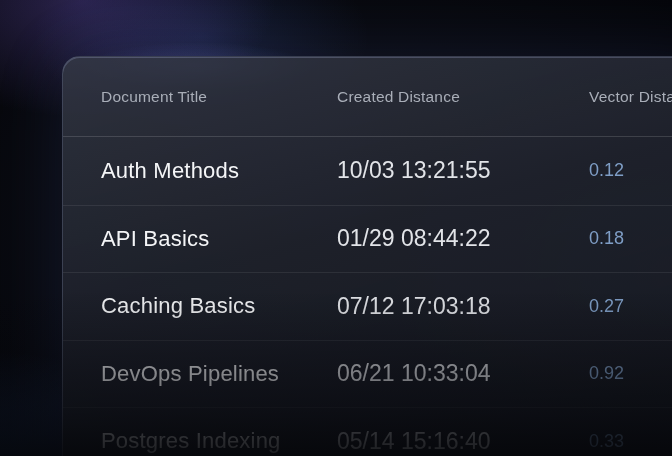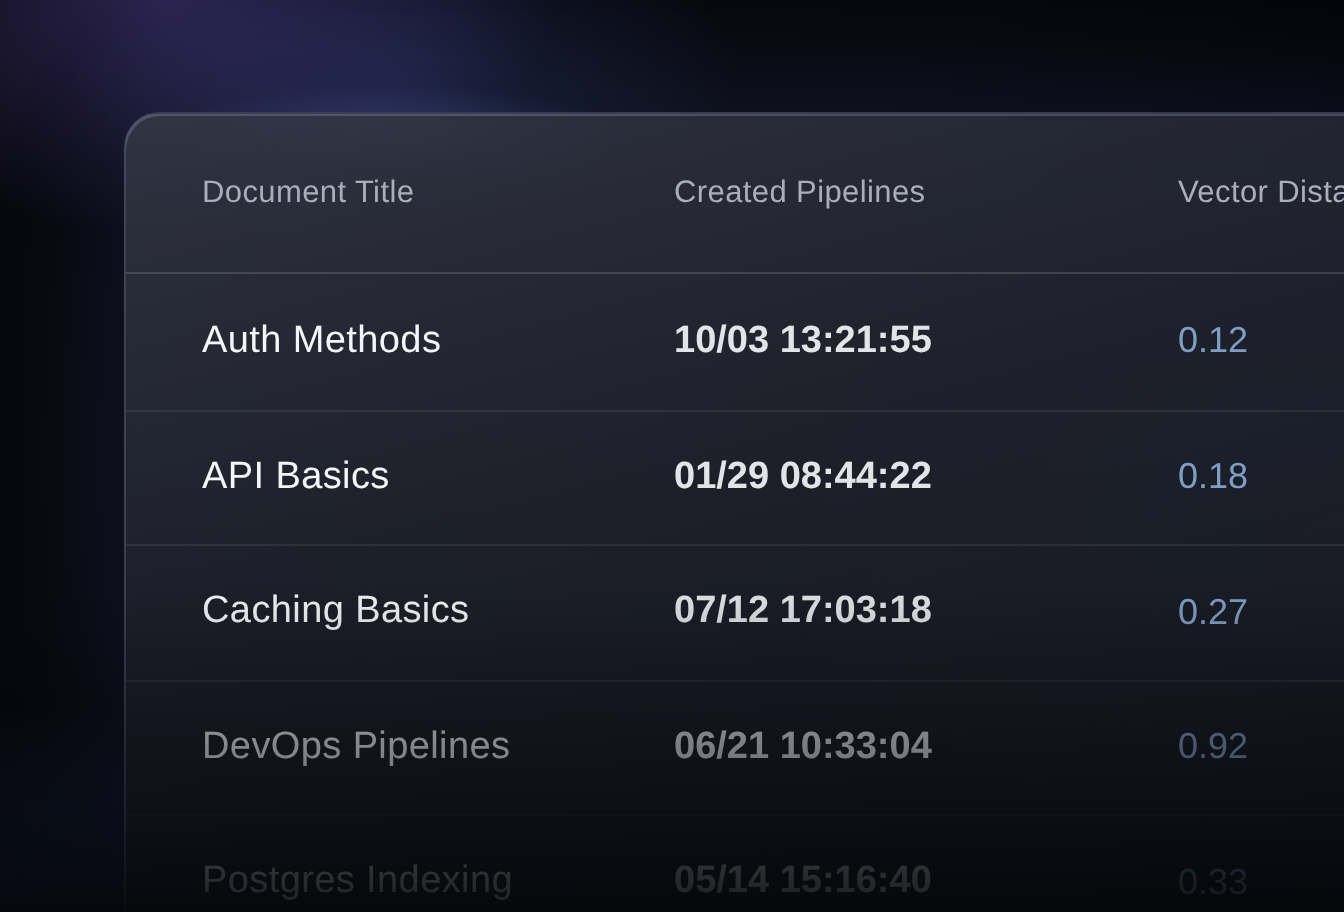--- a/index.html
+++ b/index.html
@@ -58,29 +58,29 @@
   }
   .data-row {
     height: 67.5px;
     cursor: default;
   }
   .data-row + .data-row {
     border-top: 1px solid rgba(255, 255, 255, 0.08);
   }
   .cell-title {
     color: #f4f5f7;
-    font-size: 19px;
+    font-size: 22px;
     font-weight: 500;
     letter-spacing: 0.2px;
     white-space: nowrap;
   }
   .cell-timestamp {
     color: #e2e4e8;
-    font-size: 19px;
-    font-weight: 700;
+    font-size: 23px;
+    font-weight: 400;
     white-space: nowrap;
   }
   .cell-distance {
     color: #7f9ec6;
     font-size: 18px;
     font-weight: 400;
     white-space: nowrap;
   }
   .row-4 { opacity: 0.88; }
   .row-5 { opacity: 0.62; }
@@ -106,21 +106,21 @@
 </head>
 <body>
 
 <div class="viewport">
   <div class="top-glow"></div>
 
   <div class="card">
 
     <div class="grid-row header-row">
       <div class="header-cell">Document Title</div>
-      <div class="header-cell">Created Pipelines</div>
+      <div class="header-cell">Created Distance</div>
       <div class="header-cell">Vector Distance</div>
     </div>
 
     <div class="grid-row data-row row-1">
       <div class="cell-title">Auth Methods</div>
       <div class="cell-timestamp">10/03 13:21:55</div>
       <div class="cell-distance">0.12</div>
     </div>
 
     <div class="grid-row data-row row-2">

